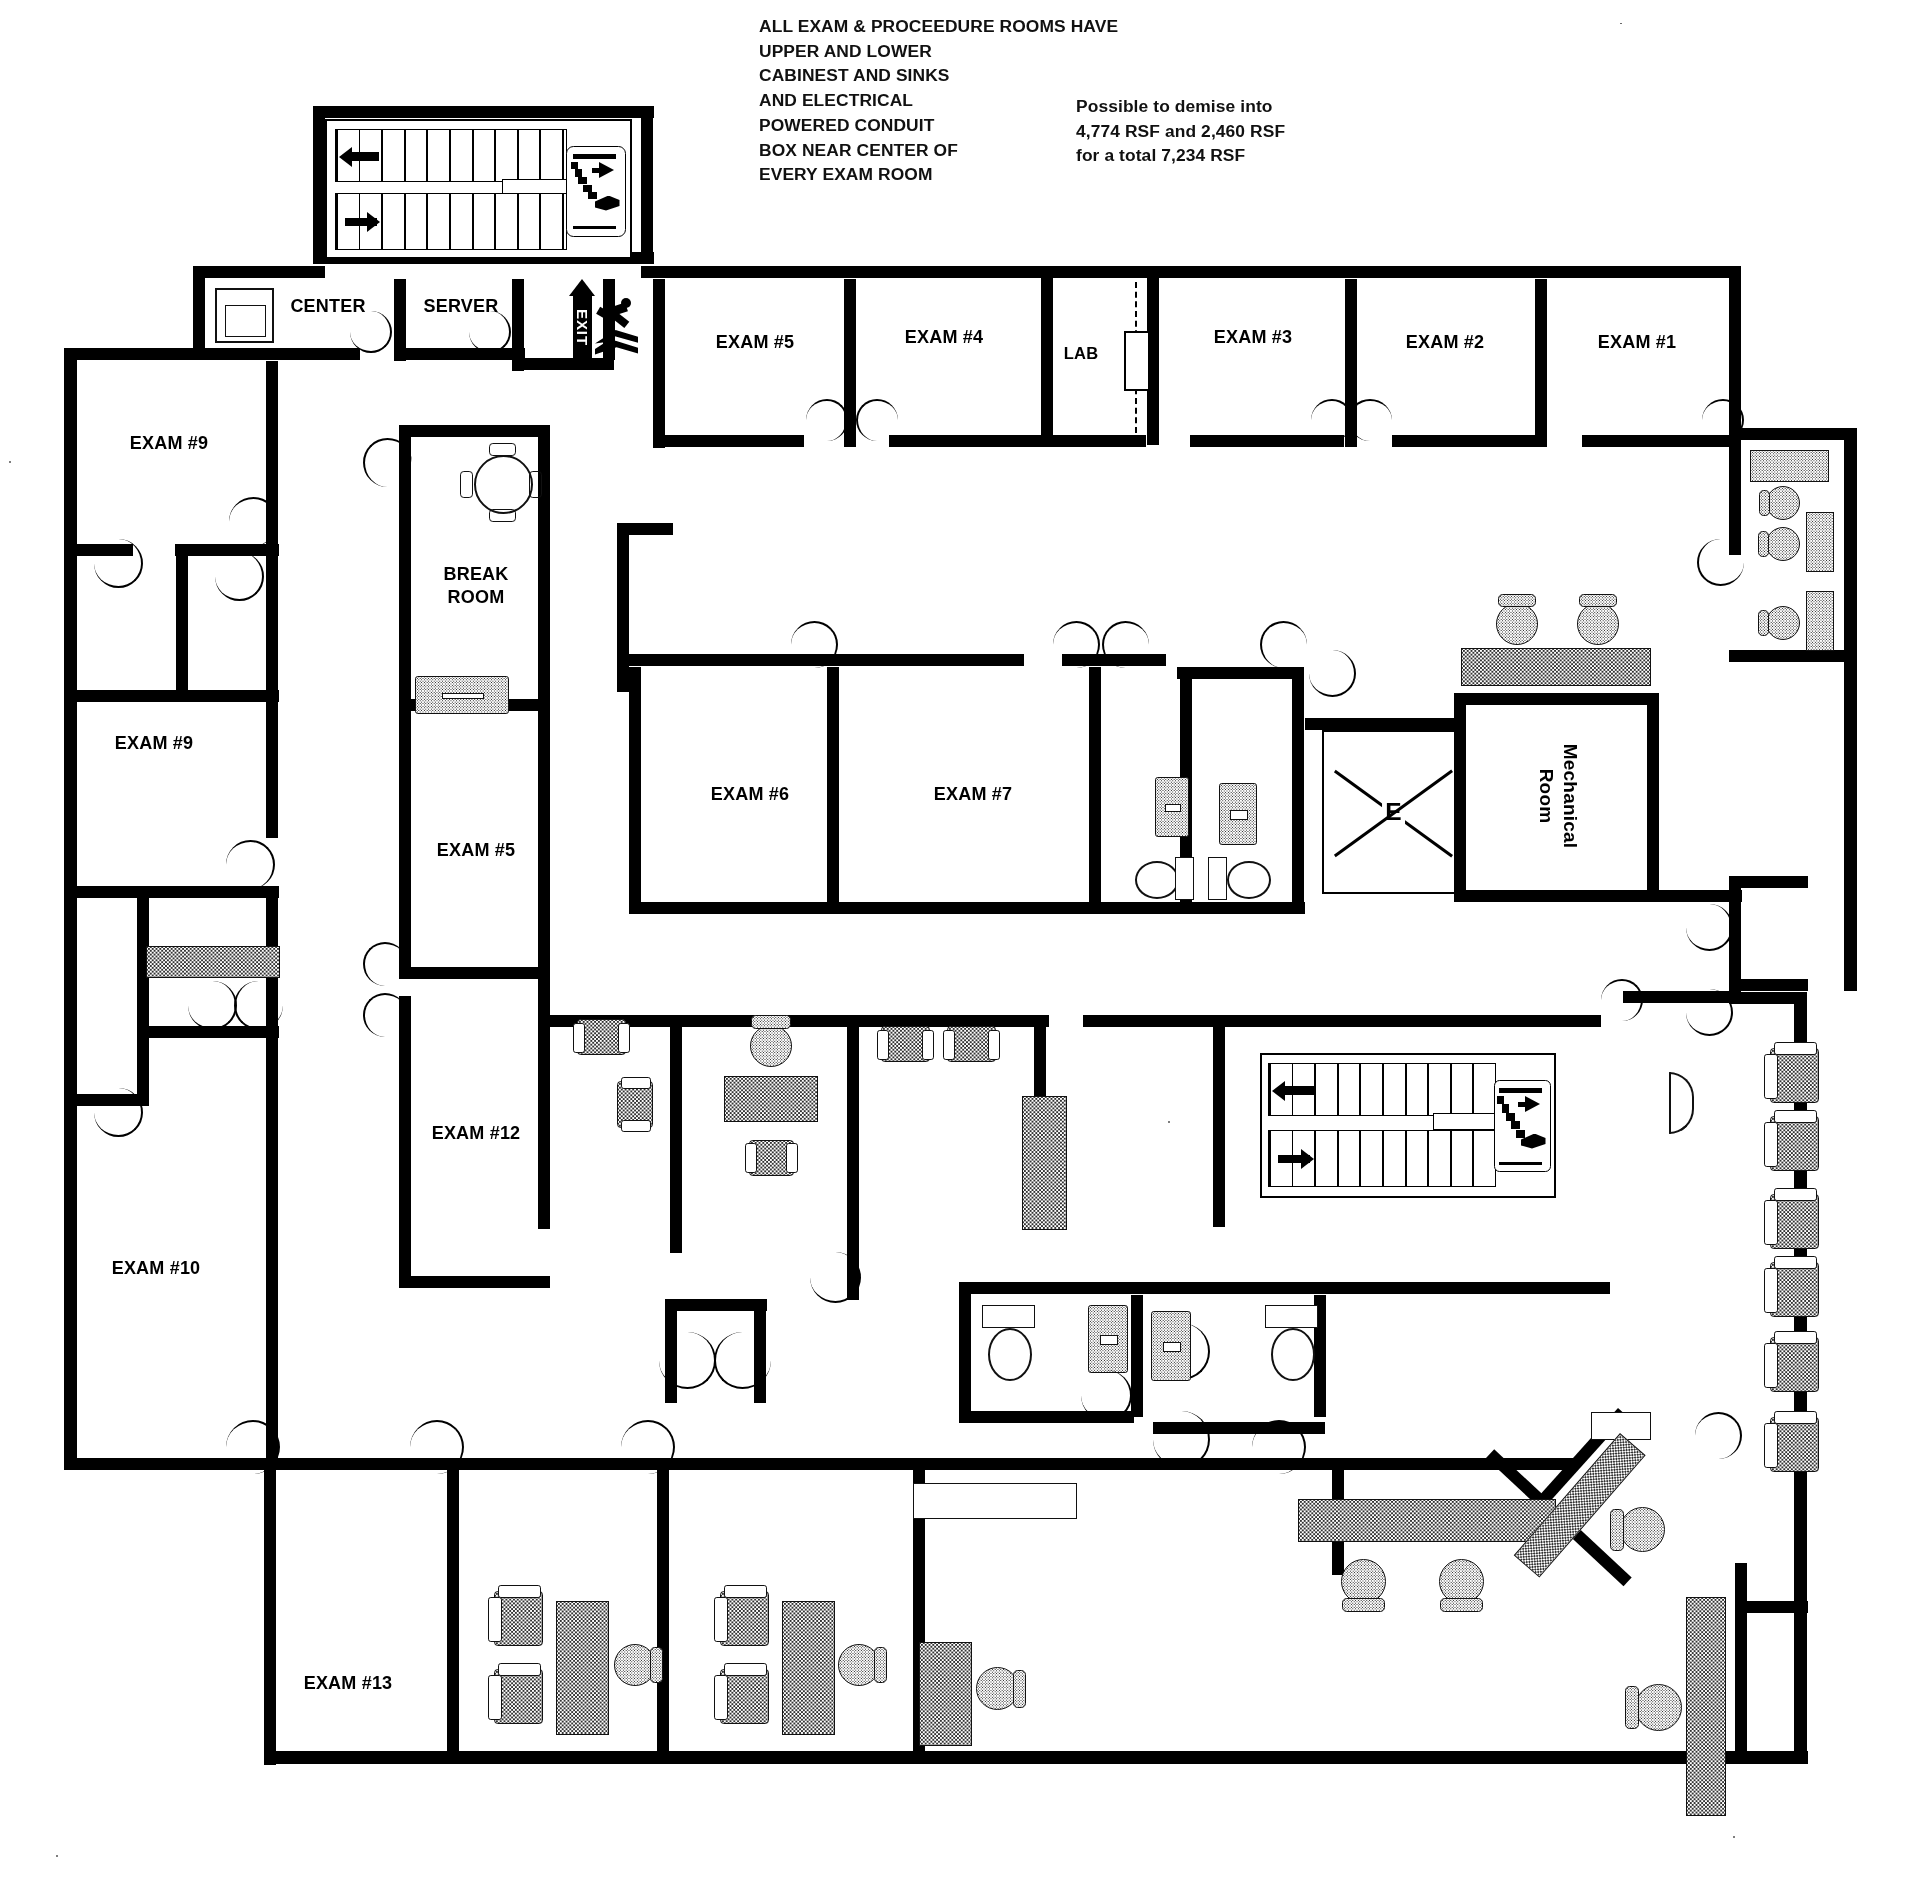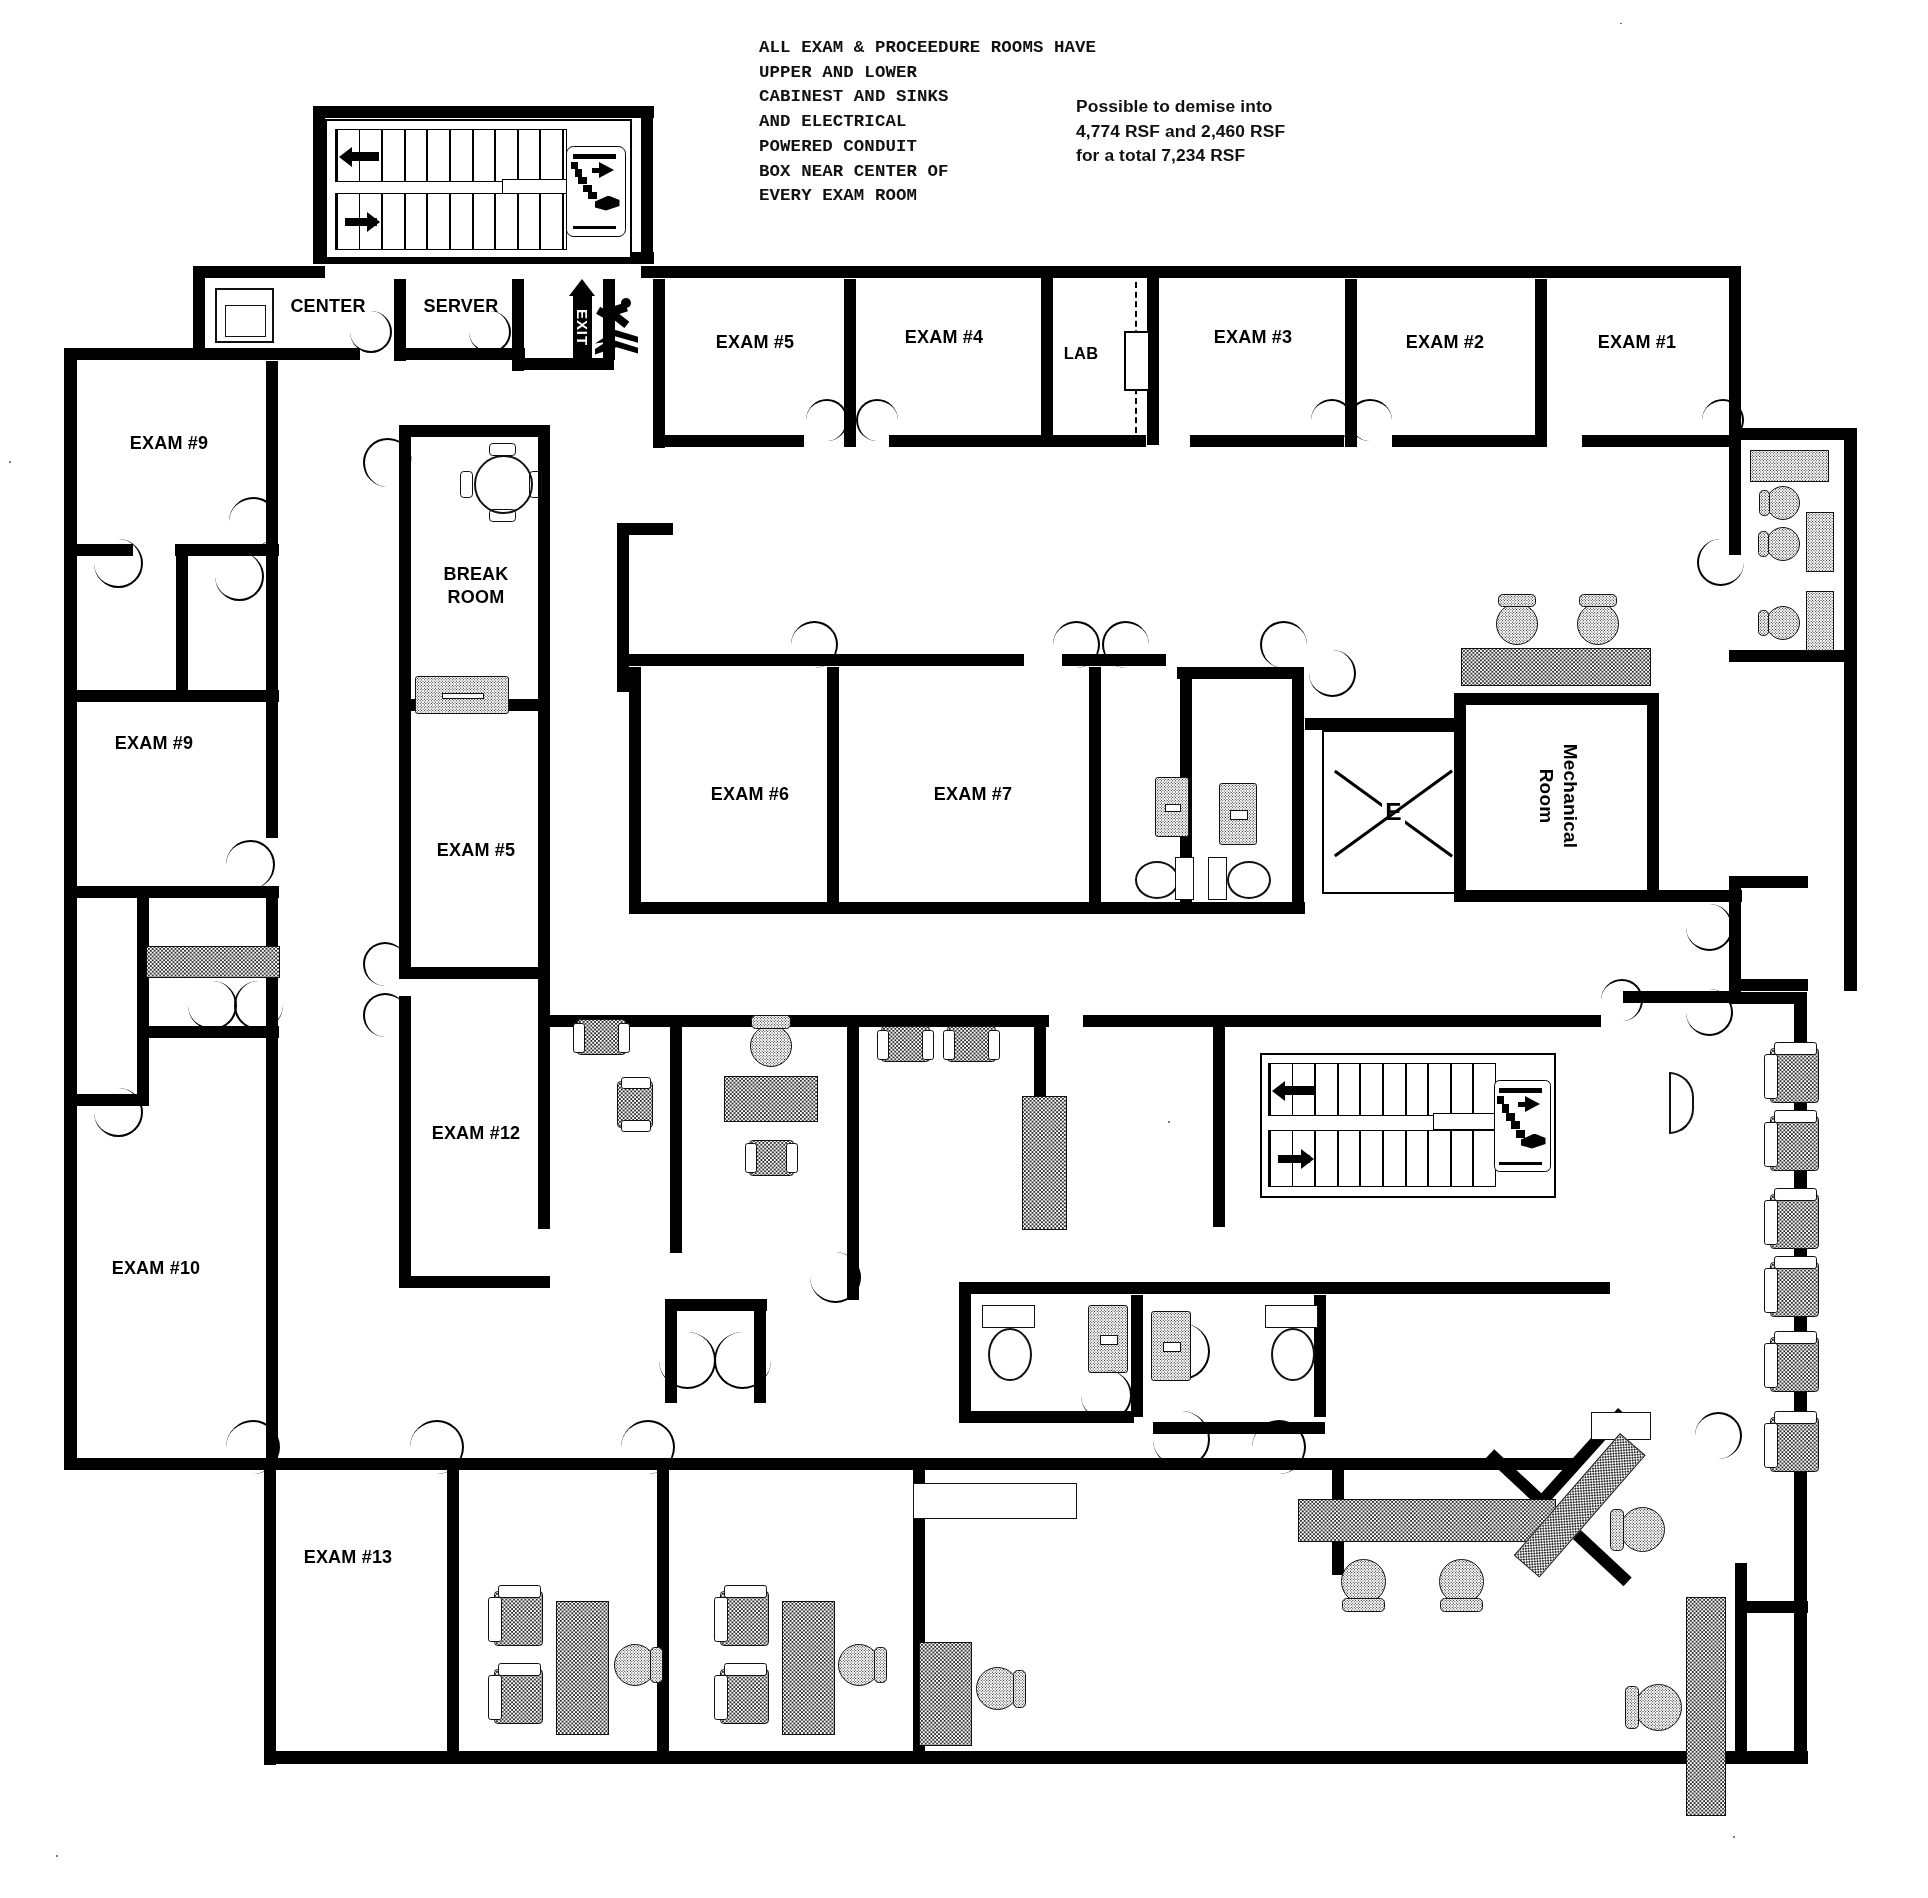--- a/index.html
+++ b/index.html
@@ -2,21 +2,21 @@
 <html style="font-size:15px"><head>
 <meta charset="utf-8">
 <title>Medical Office Floor Plan</title>
 <style>
   html,body{margin:0;padding:0;background:#ffffff;}
   body{font-family:"Liberation Sans",sans-serif;color:#000;}
   #stage{position:relative;width:1928px;height:1898px;background:#fff;overflow:hidden;}
 
   
   .note{position:absolute;font-weight:bold;color:#111;line-height:1.42;white-space:pre-line;}
-  #note-rooms{left:759px;top:36px;font-size:17.4px;letter-spacing:0.1px;font-family:Liberation Mono, monospace;}
+  #note-rooms{left:759px;top:14px;font-size:17.4px;letter-spacing:0.1px;}
   #note-demise{left:1076px;top:94px;font-size:17.4px;letter-spacing:0.1px;}
 
   
   .w{position:absolute;background:#000;}      
 
   
   .lbl{position:absolute;font-weight:bold;font-size:18px;letter-spacing:0.2px;
        color:#000;white-space:nowrap;transform:translate(-50%,-50%);}
   .lbl.small{font-size:16.5px;}
   .lbl.vert{transform:translate(-50%,-50%) rotate(90deg);font-size:19px;}
@@ -478,21 +478,21 @@
   <div class="w" style="left:447px;top:1470px;width:12.2px;height:287px;"></div>
   <div class="w" style="left:657px;top:1470px;width:12.2px;height:287px;"></div>
   <div class="w" style="left:913px;top:1470px;width:12.2px;height:287px;"></div>
   <div class="w" style="left:1332px;top:1470px;width:12.2px;height:105px;"></div>
 
   <div class="door d-bl" style="left:226px;top:1420px;width:52px;height:52px;"></div>
   <div class="door d-bl" style="left:410px;top:1420px;width:52px;height:52px;"></div>
   <div class="door d-bl" style="left:621px;top:1420px;width:52px;height:52px;"></div>
   <div class="door d-bl" style="left:1252px;top:1420px;width:52px;height:52px;"></div>
 
-  <div class="lbl" style="left:348px;top:1557px;">EXAM #13</div>
+  <div class="lbl" style="left:348px;top:1683px;">EXAM #13</div>
 
   <div class="sofa" style="left:494px;top:1591px;width:49px;height:55px;">
     <div class="body stip"></div>
     <div class="arm" style="left:-5.6px;top:5.6px;width:11.3px;height:43px;"></div>
     <div class="arm" style="left:3.8px;top:-5.6px;width:41px;height:10.4px;"></div>
   </div>
   <div class="sofa" style="left:494px;top:1669px;width:49px;height:55px;">
     <div class="body stip"></div>
     <div class="arm" style="left:-5.6px;top:5.6px;width:11.3px;height:43px;"></div>
     <div class="arm" style="left:3.8px;top:-5.6px;width:41px;height:10.4px;"></div>

